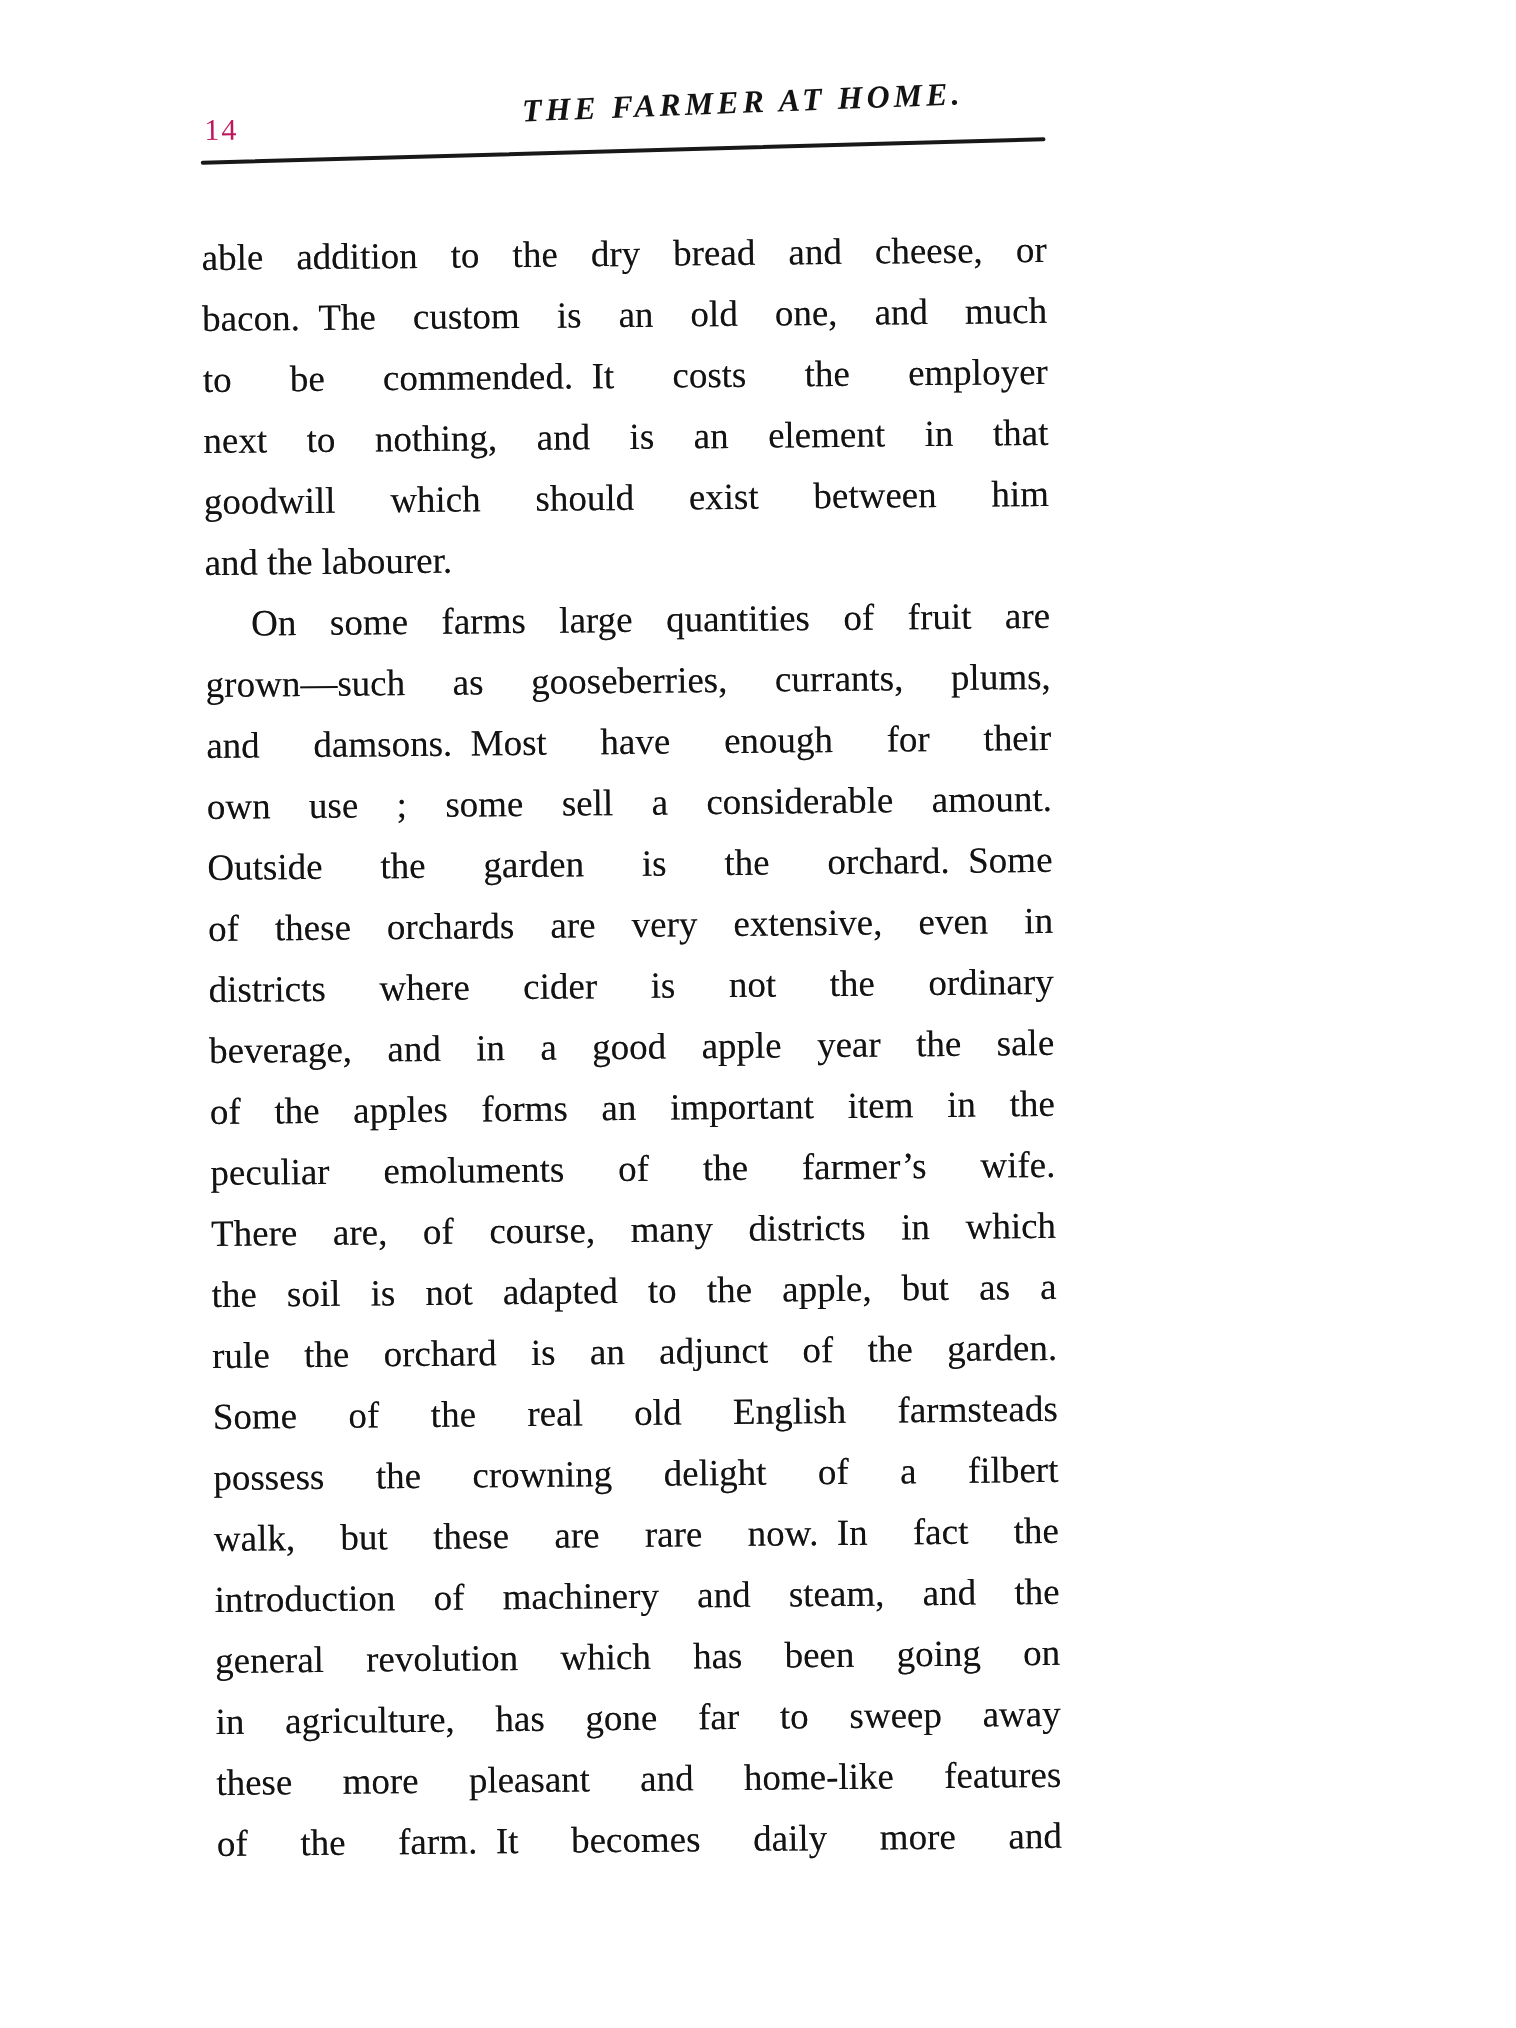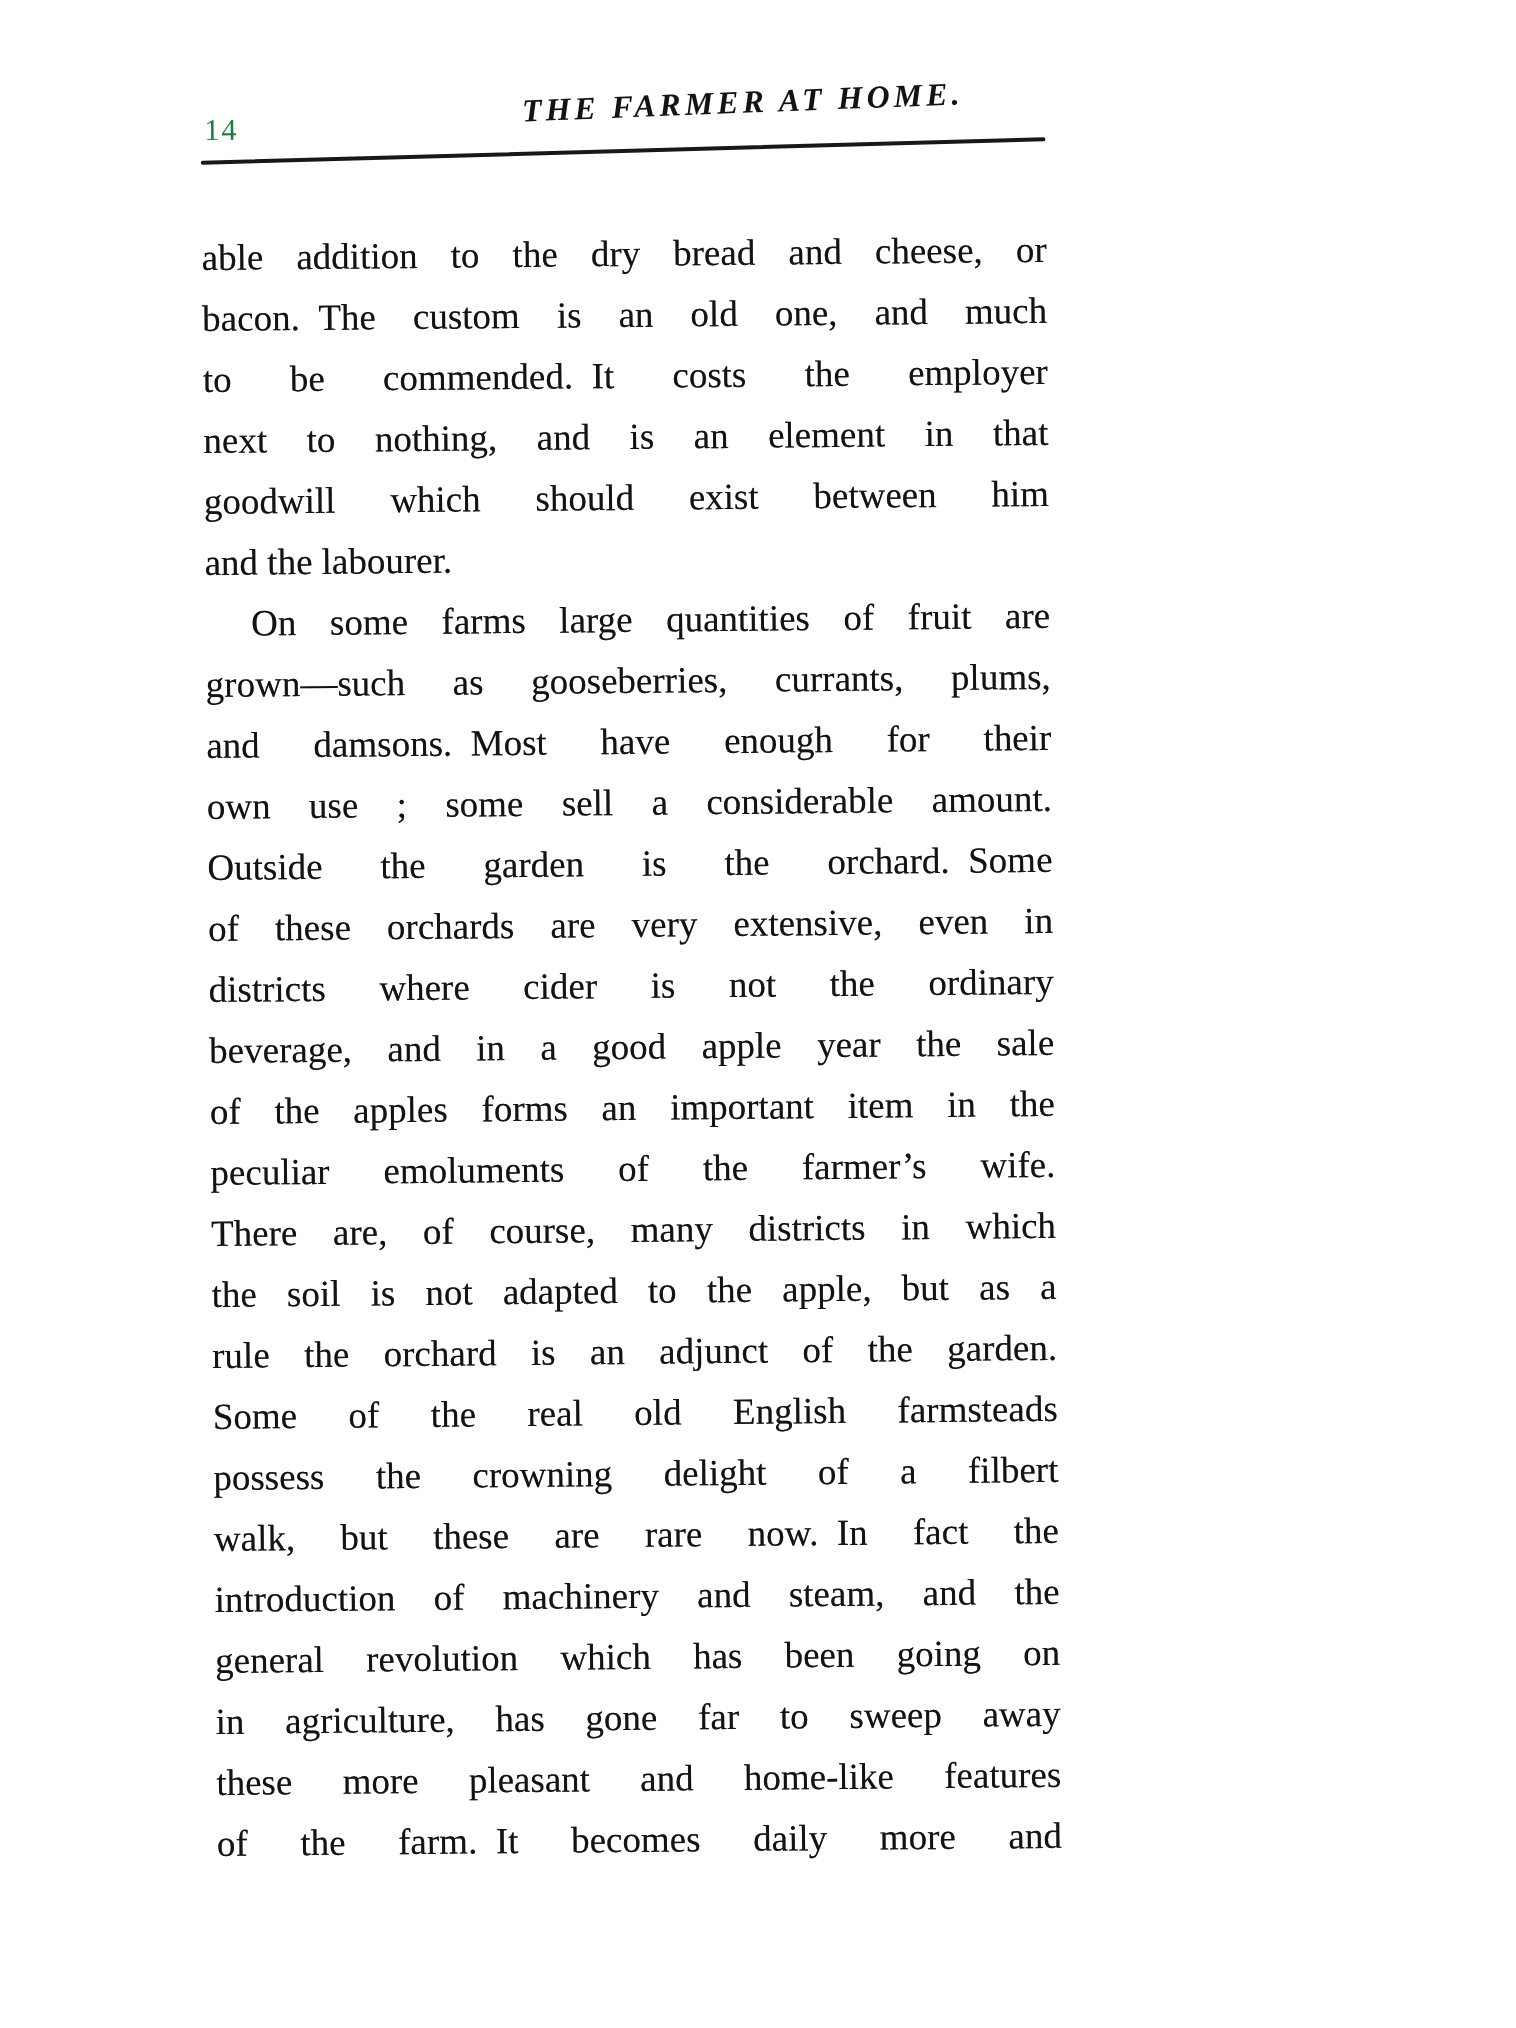--- a/index.html
+++ b/index.html
@@ -23,21 +23,21 @@
     width: 845px;
     transform: rotate(-0.55deg);
     transform-origin: 50% 30%;
   }
   .folio {
     position: absolute;
     left: 4px;
     top: 24px;
     font-size: 30px;
     letter-spacing: 2px;
-    color: #15803d;
+    color: #be185d;
   }
   .head-title {
     position: absolute;
     left: 120px;
     top: 0;
     width: 845px;
     text-align: center;
     font-style: italic;
     font-weight: 700;
     font-size: 32px;

